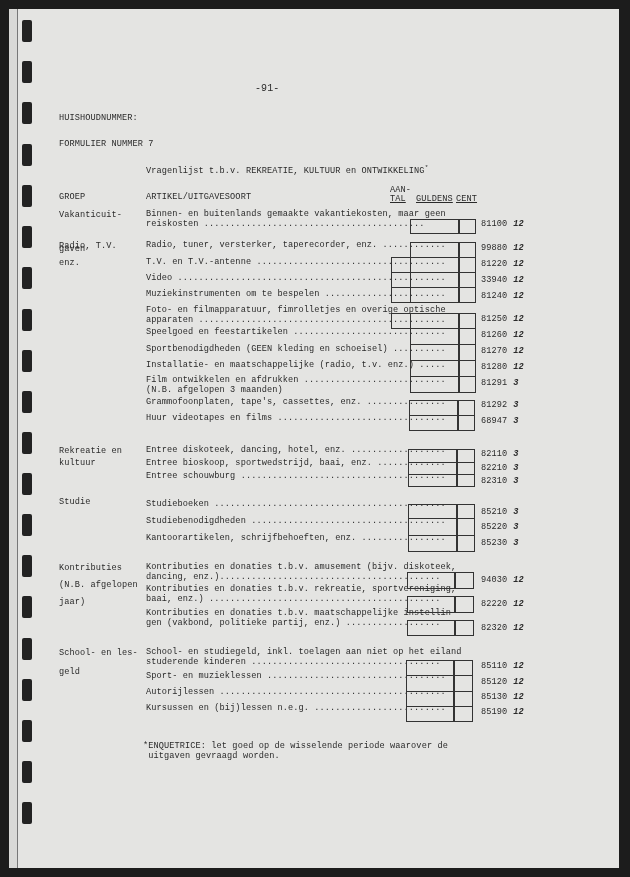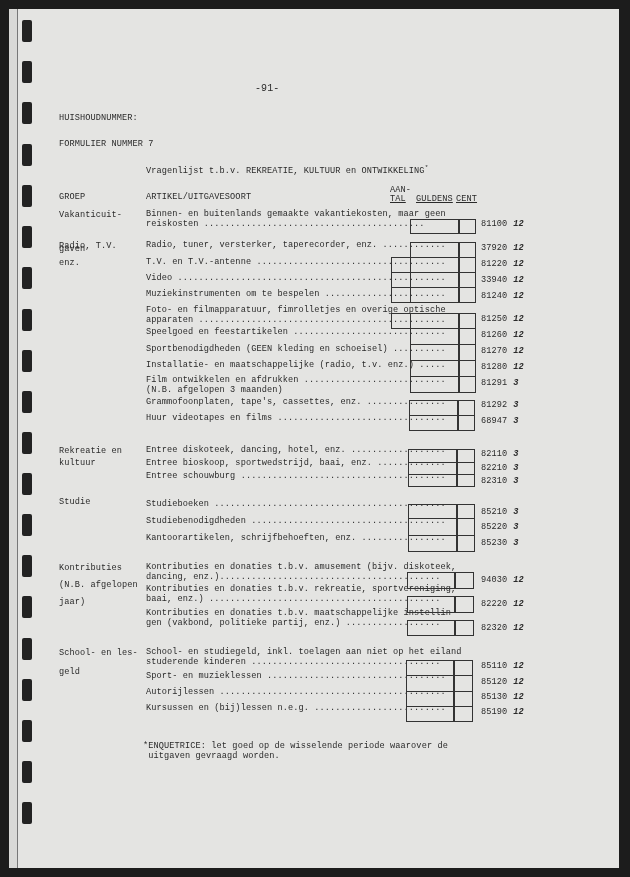--- a/index.html
+++ b/index.html
@@ -112,21 +112,21 @@
 baai, enz.) ............................................</div>
 <div class="abs mono item" style="top:609px">Kontributies en donaties t.b.v. maatschappelijke instellin-
 gen (vakbond, politieke partij, enz.) ..................</div>
 <div class="abs mono item" style="top:648px">School- en studiegeld, inkl. toelagen aan niet op het eiland
 studerende kinderen ....................................</div>
 <div class="abs mono item" style="top:672px">Sport- en muzieklessen ..................................</div>
 <div class="abs mono item" style="top:688px">Autorijlessen ...........................................</div>
 <div class="abs mono item" style="top:704px">Kursussen en (bij)lessen n.e.g. .........................</div>
 
 <div class="abs mono code" style="top:219px"><span>81100</span><span class="f">12</span></div>
-<div class="abs mono code" style="top:243px"><span>37920</span><span class="f">12</span></div>
+<div class="abs mono code" style="top:243px"><span>99880</span><span class="f">12</span></div>
 <div class="abs mono code" style="top:259px"><span>81220</span><span class="f">12</span></div>
 <div class="abs mono code" style="top:275px"><span>33940</span><span class="f">12</span></div>
 <div class="abs mono code" style="top:291px"><span>81240</span><span class="f">12</span></div>
 <div class="abs mono code" style="top:314px"><span>81250</span><span class="f">12</span></div>
 <div class="abs mono code" style="top:330px"><span>81260</span><span class="f">12</span></div>
 <div class="abs mono code" style="top:346px"><span>81270</span><span class="f">12</span></div>
 <div class="abs mono code" style="top:362px"><span>81280</span><span class="f">12</span></div>
 <div class="abs mono code" style="top:378px"><span>81291</span><span class="f">3</span></div>
 <div class="abs mono code" style="top:400px"><span>81292</span><span class="f">3</span></div>
 <div class="abs mono code" style="top:416px"><span>68947</span><span class="f">3</span></div>

